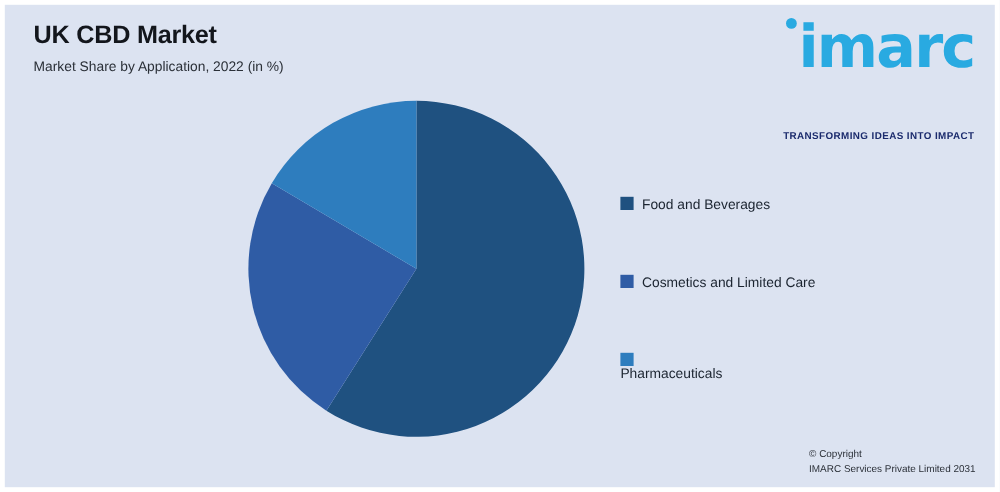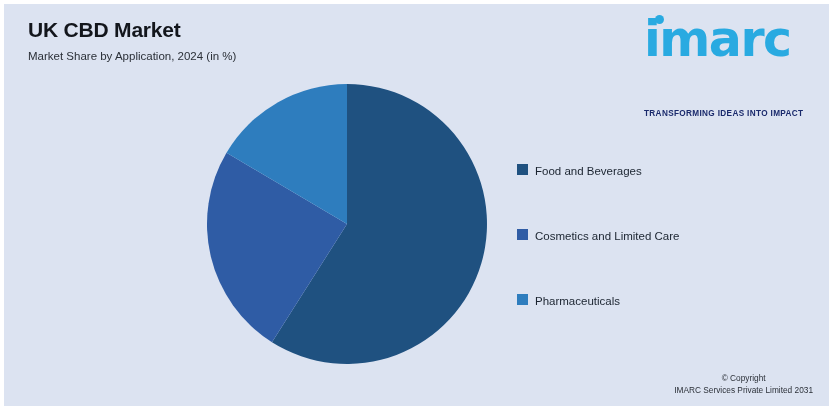--- a/index.html
+++ b/index.html
@@ -47,21 +47,21 @@
     line-height: 15px;
   }
 
   
   #brand-logo {
     position: absolute;
     right: 17px;
     top: 10px;
     width: 168px;
     height: 70px;
-    text-align: left;
+    text-align: right;
   }
   #logo-wordmark {
     position: relative;
     font-size: 49px;
     line-height: 52px;
     font-weight: bold;
     color: #29aae1;
     letter-spacing: -1.5px;
     font-family: "DejaVu Sans", sans-serif;
   }
@@ -99,53 +99,53 @@
     left: 513px;
     top: 160px;
     width: 280px;
   }
   .legend-item {
     display: flex;
     align-items: flex-start;
     height: 16px;
     margin-bottom: 49px;
   }
-  .legend-item:last-child { margin-bottom: 0; }
+  .legend-item:last-child { margin-bottom: 0; flex-direction: column; }
   .legend-swatch {
     width: 11px;
     height: 11px;
     flex: 0 0 11px;
     margin-right: 7px;
   }
   .legend-label {
     font-size: 11.5px;
     color: #1b2430;
     white-space: nowrap;
     line-height: 14px;
   }
 
   
   #copyright-block {
     position: absolute;
     right: 16px;
     bottom: 10px;
-    text-align: center;
+    text-align: left;
     font-size: 8.3px;
     color: #2b3038;
     line-height: 12px;
   }
 </style>
 </head>
 <body style="background: rgb(255, 255, 255);">
 
 <div id="chart-card" style="background: rgb(220, 227, 241); padding-left: 44px;">
 
   <div id="header-block">
     <h1 id="page-title">UK CBD Market</h1>
-    <p id="chart-subtitle">Market Share by Application, 2024 (in %)</p>
+    <p id="chart-subtitle">Market Share by Application, 2022 (in %)</p>
   </div>
 
   <div id="brand-logo">
     <div id="logo-wordmark" style="color: rgb(41, 170, 225);">
       <span id="logo-dot" style="background: rgb(41, 170, 225);"></span>
       <span>imarc</span>
     </div>
     <div id="logo-tagline" style="color: rgb(26, 42, 108); margin-top: 43px;">TRANSFORMING IDEAS INTO IMPACT</div>
   </div>
 

